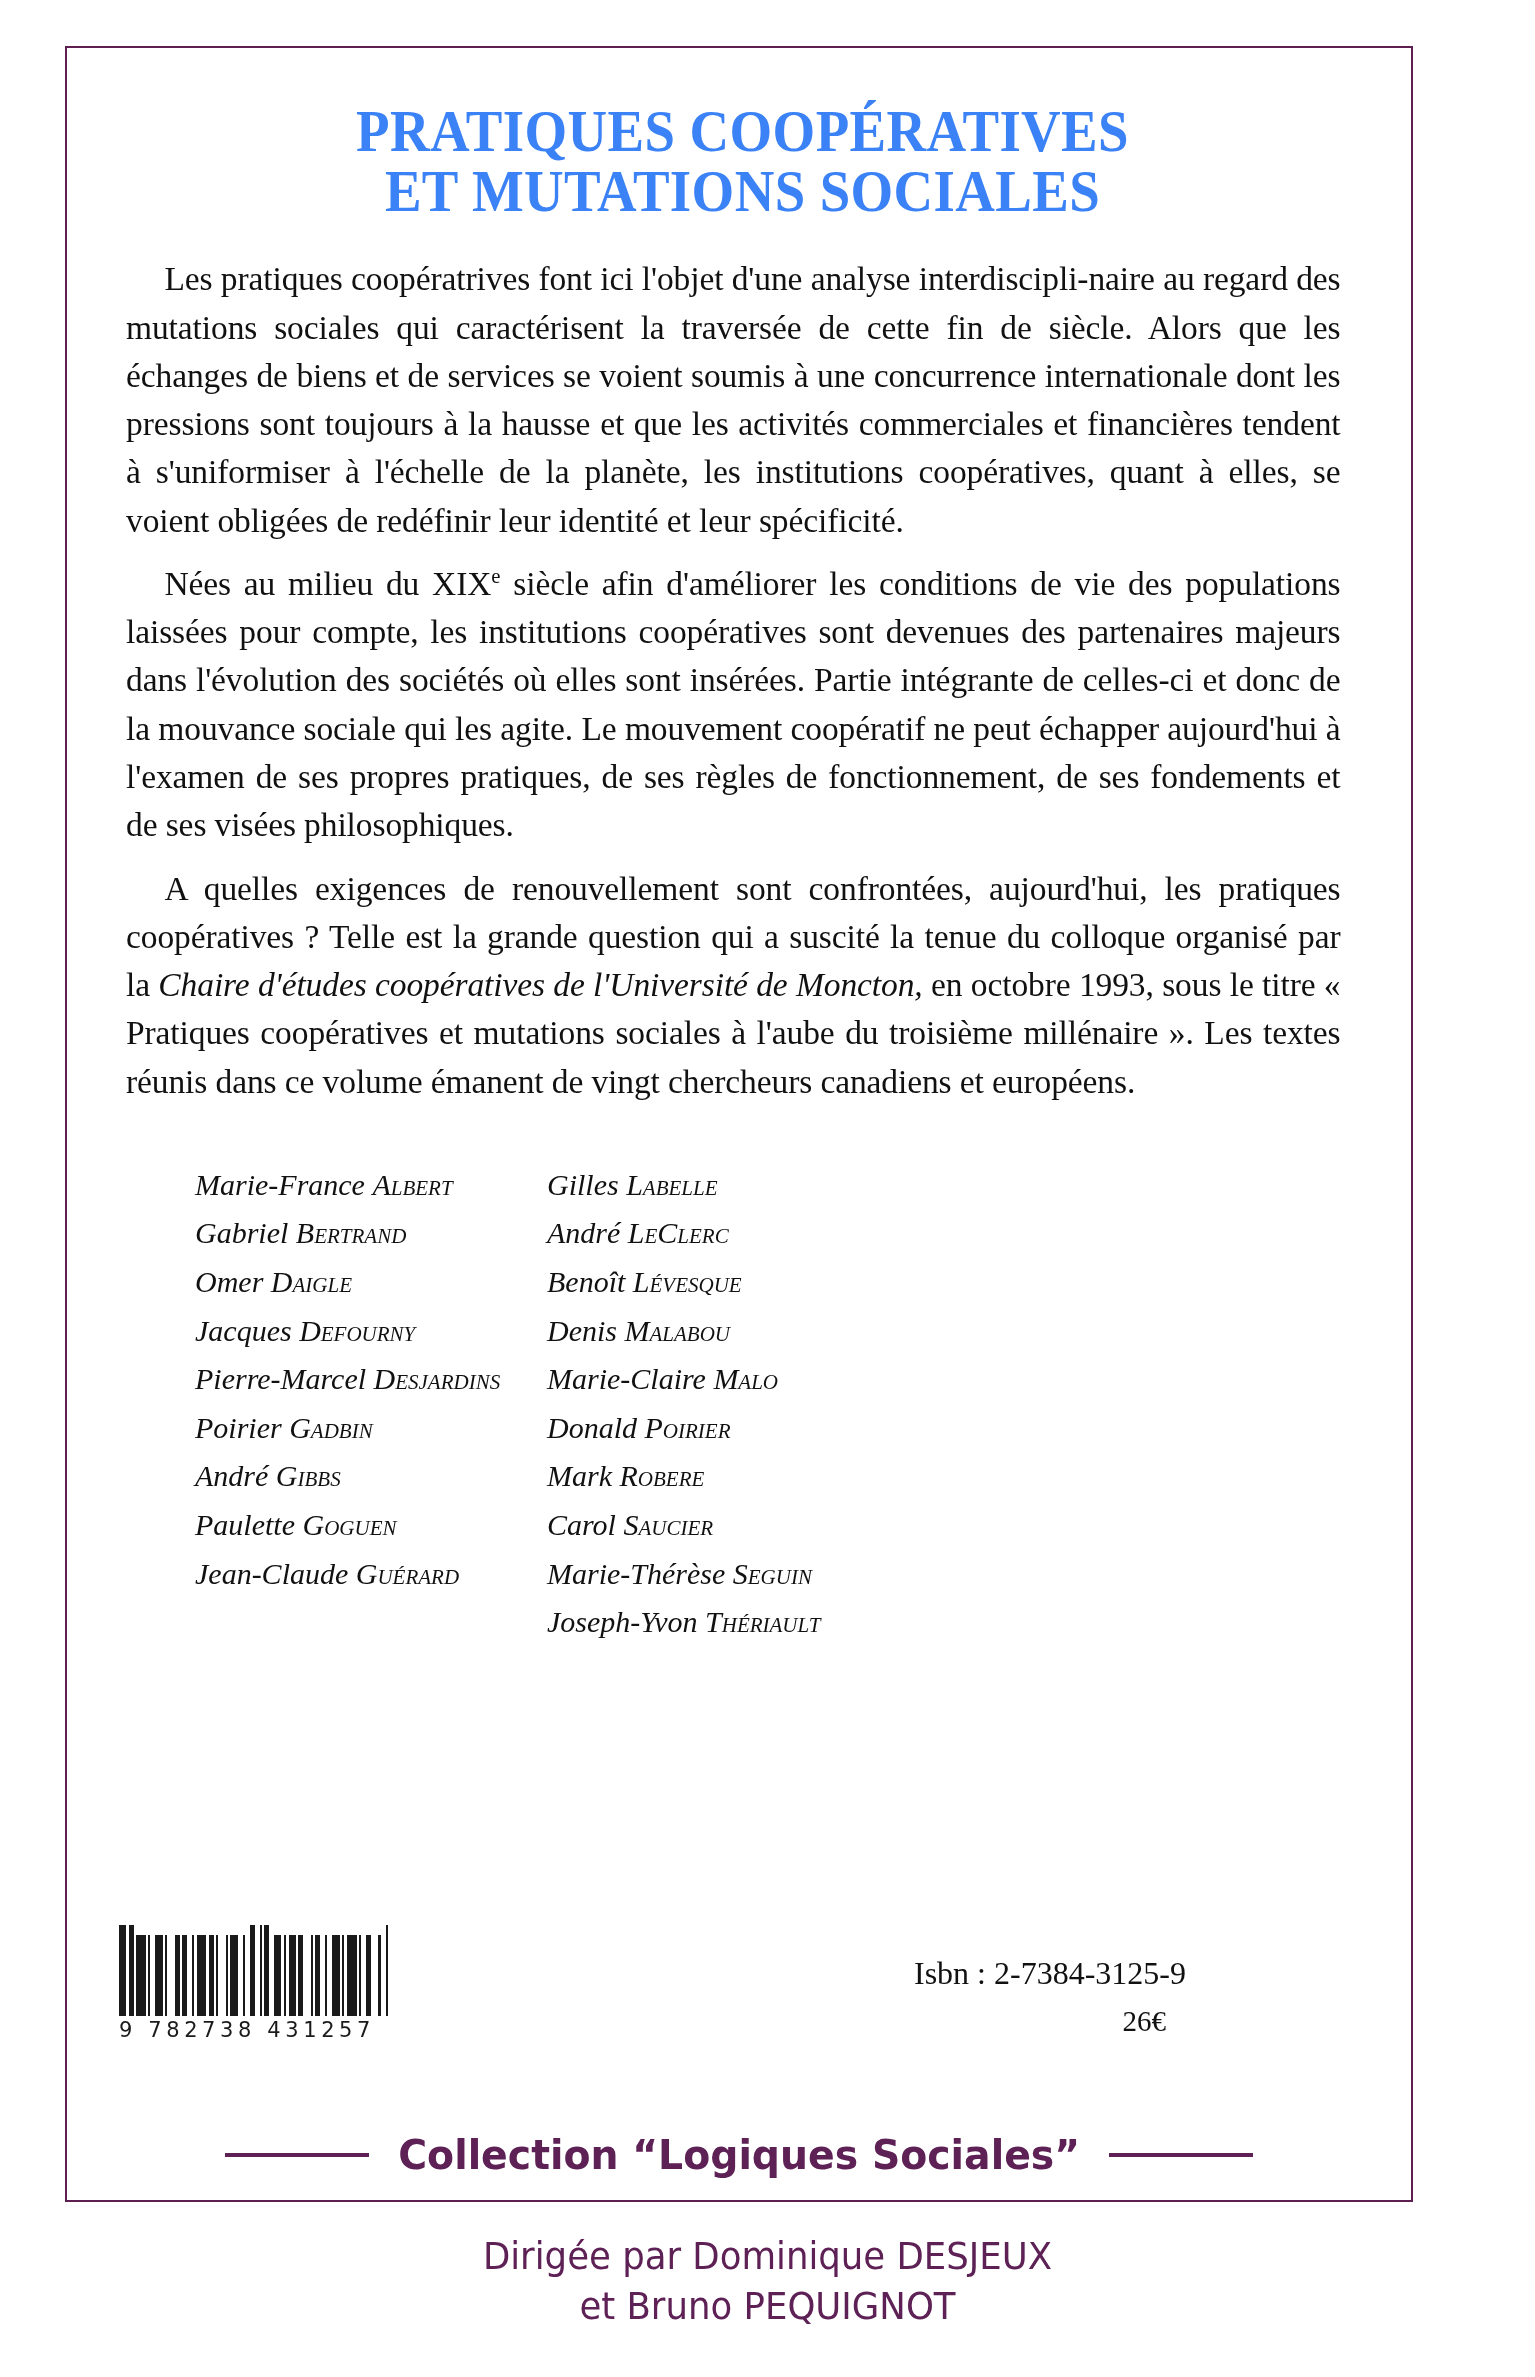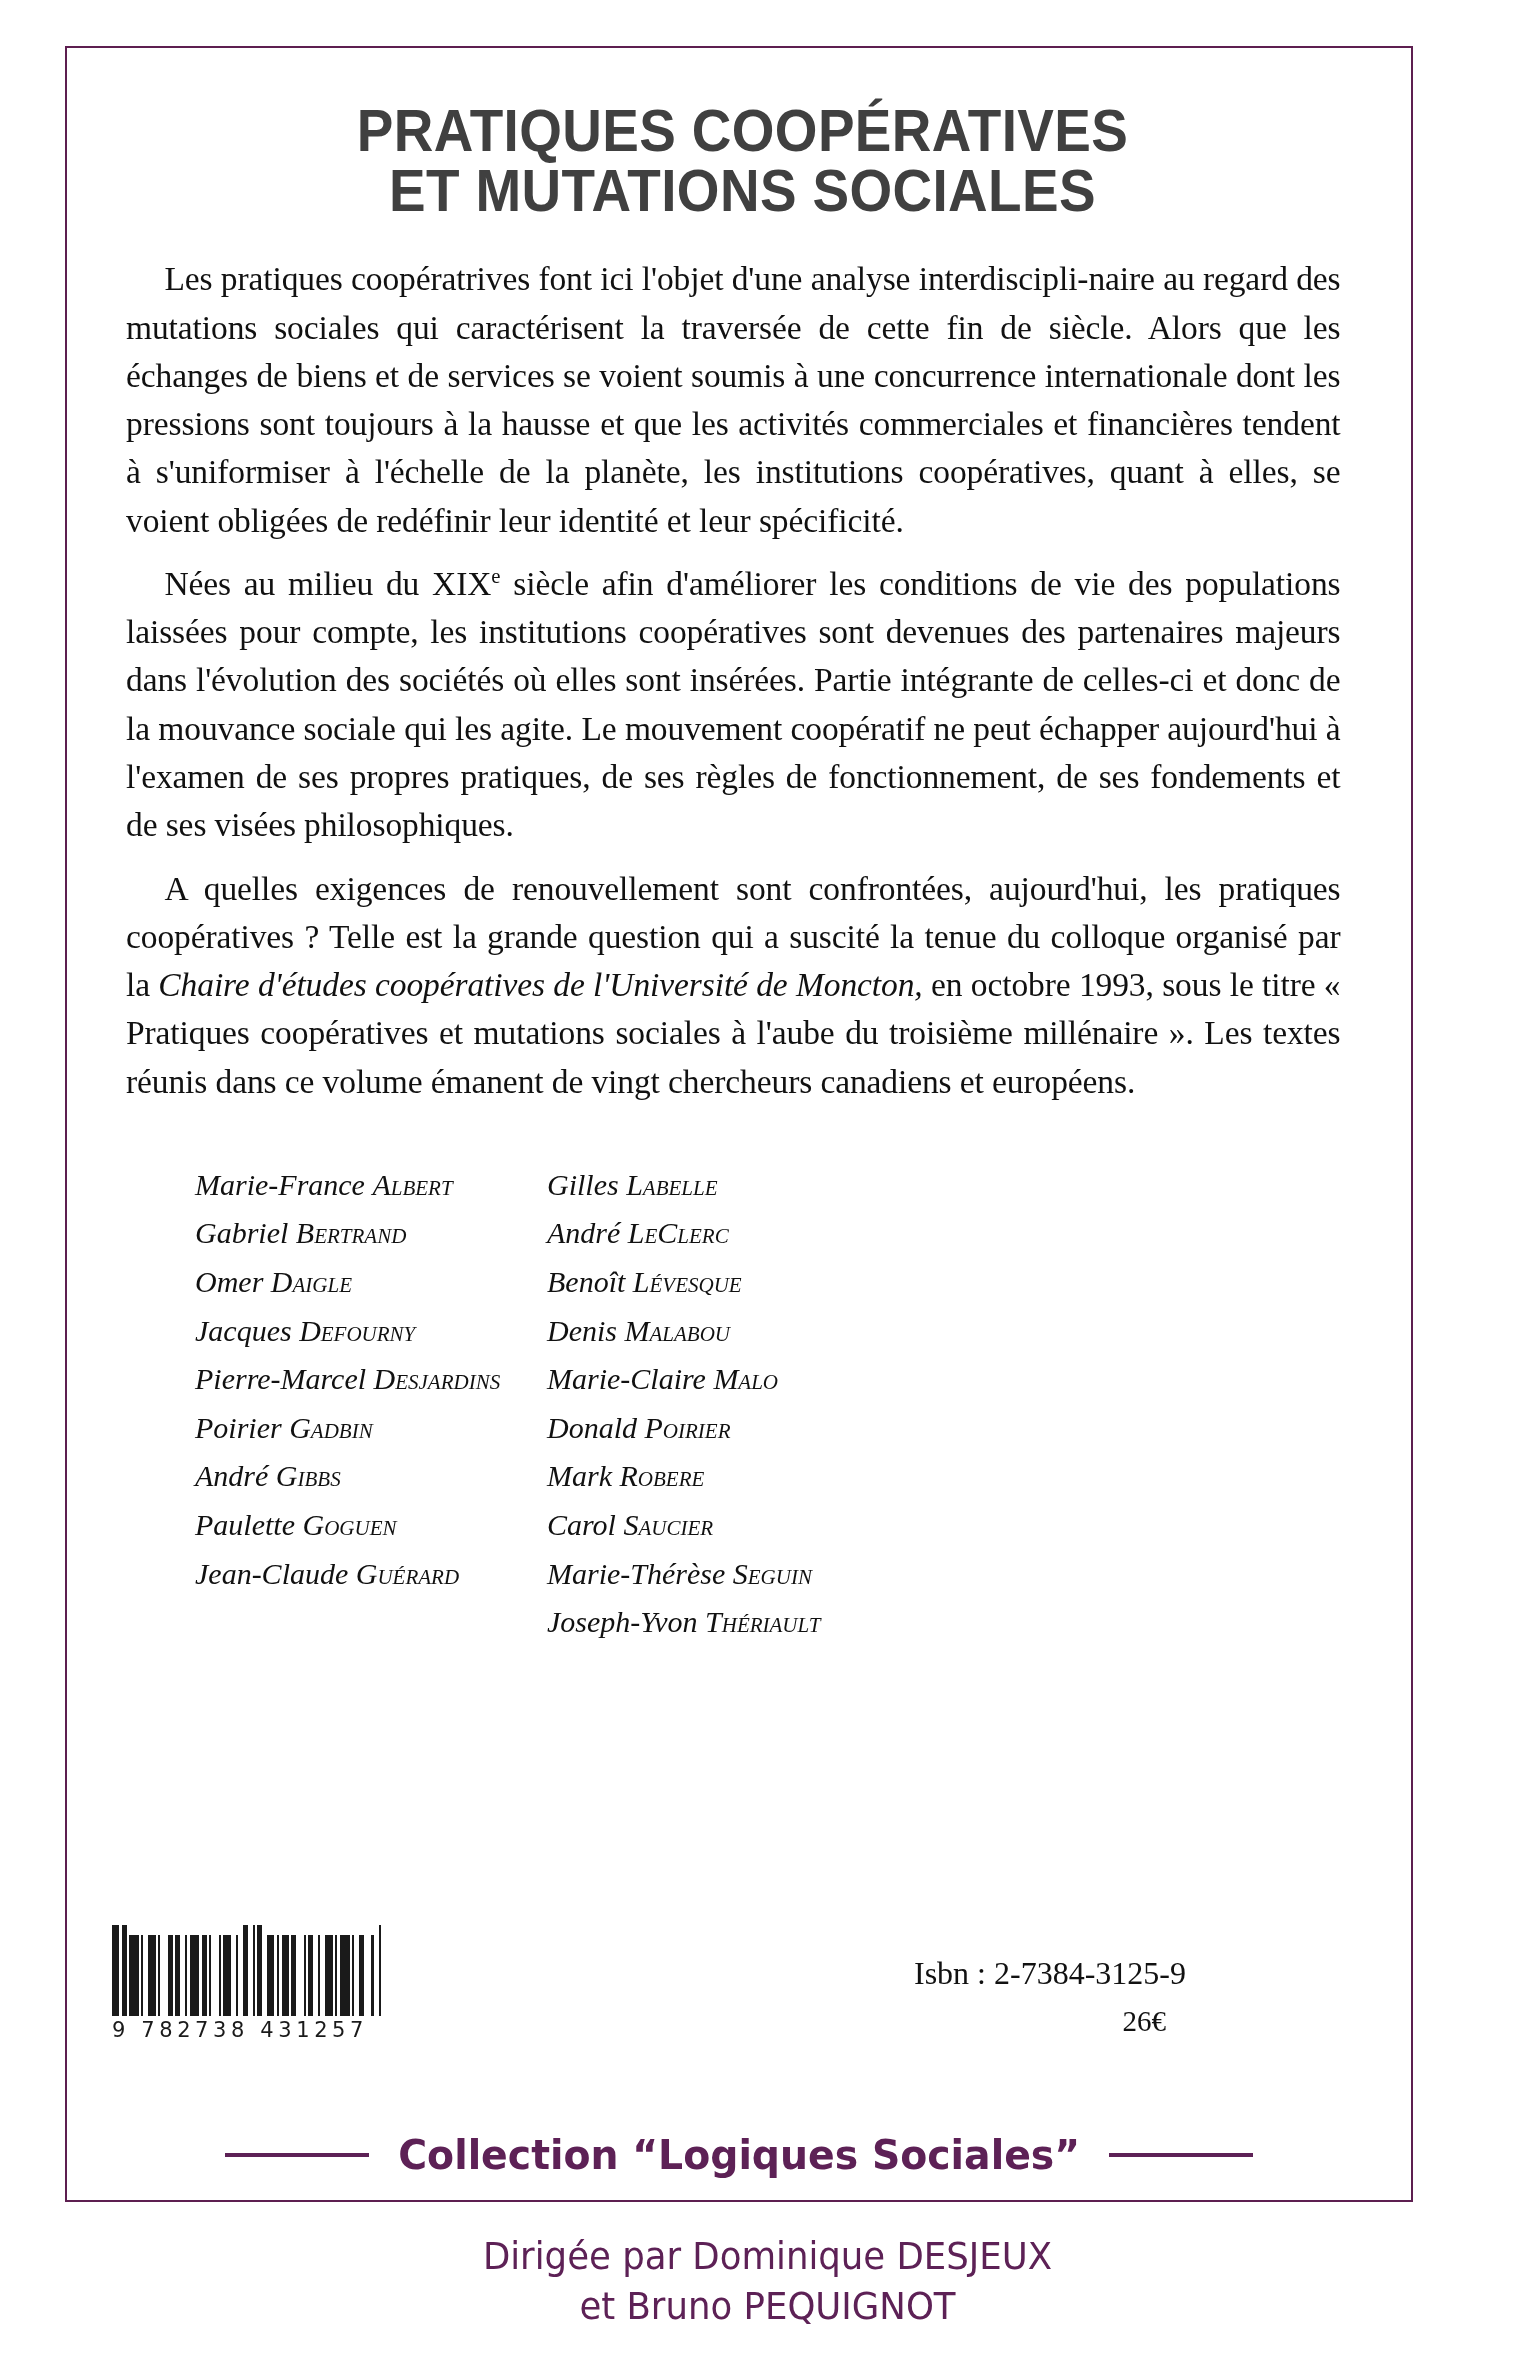--- a/index.html
+++ b/index.html
@@ -30,22 +30,22 @@
   #content {
     position: absolute;
     left: 126px;
     top: 101px;
     width: 1233px;
   }
 
   
   #title-block {
     text-align: center;
-    color: #404040;
-    font-family: Liberation Sans, sans-serif;
+    color: #3b82f6;
+    font-family: Liberation Serif, serif;
     font-weight: bold;
     letter-spacing: 0.4px;
     margin-bottom: 34px;
   }
   .title-line {
     font-size: 59px;
     line-height: 1.02;
     transform: scaleX(0.93);
     transform-origin: center center;
     white-space: nowrap;
@@ -88,21 +88,21 @@
   
   .sc {
     font-variant-caps: small-caps;
     font-variant: small-caps;
     margin-top: 10px;
   }
 
   
   #barcode-area {
     position: absolute;
-    left: 112px;
+    left: 119px;
     top: 1925px;
     width: 285px;
   }
   #barcode-bars {
     height: 91px;
     display: flex;
     align-items: flex-end;
     gap: 0;
   }
   #barcode-bars span {

